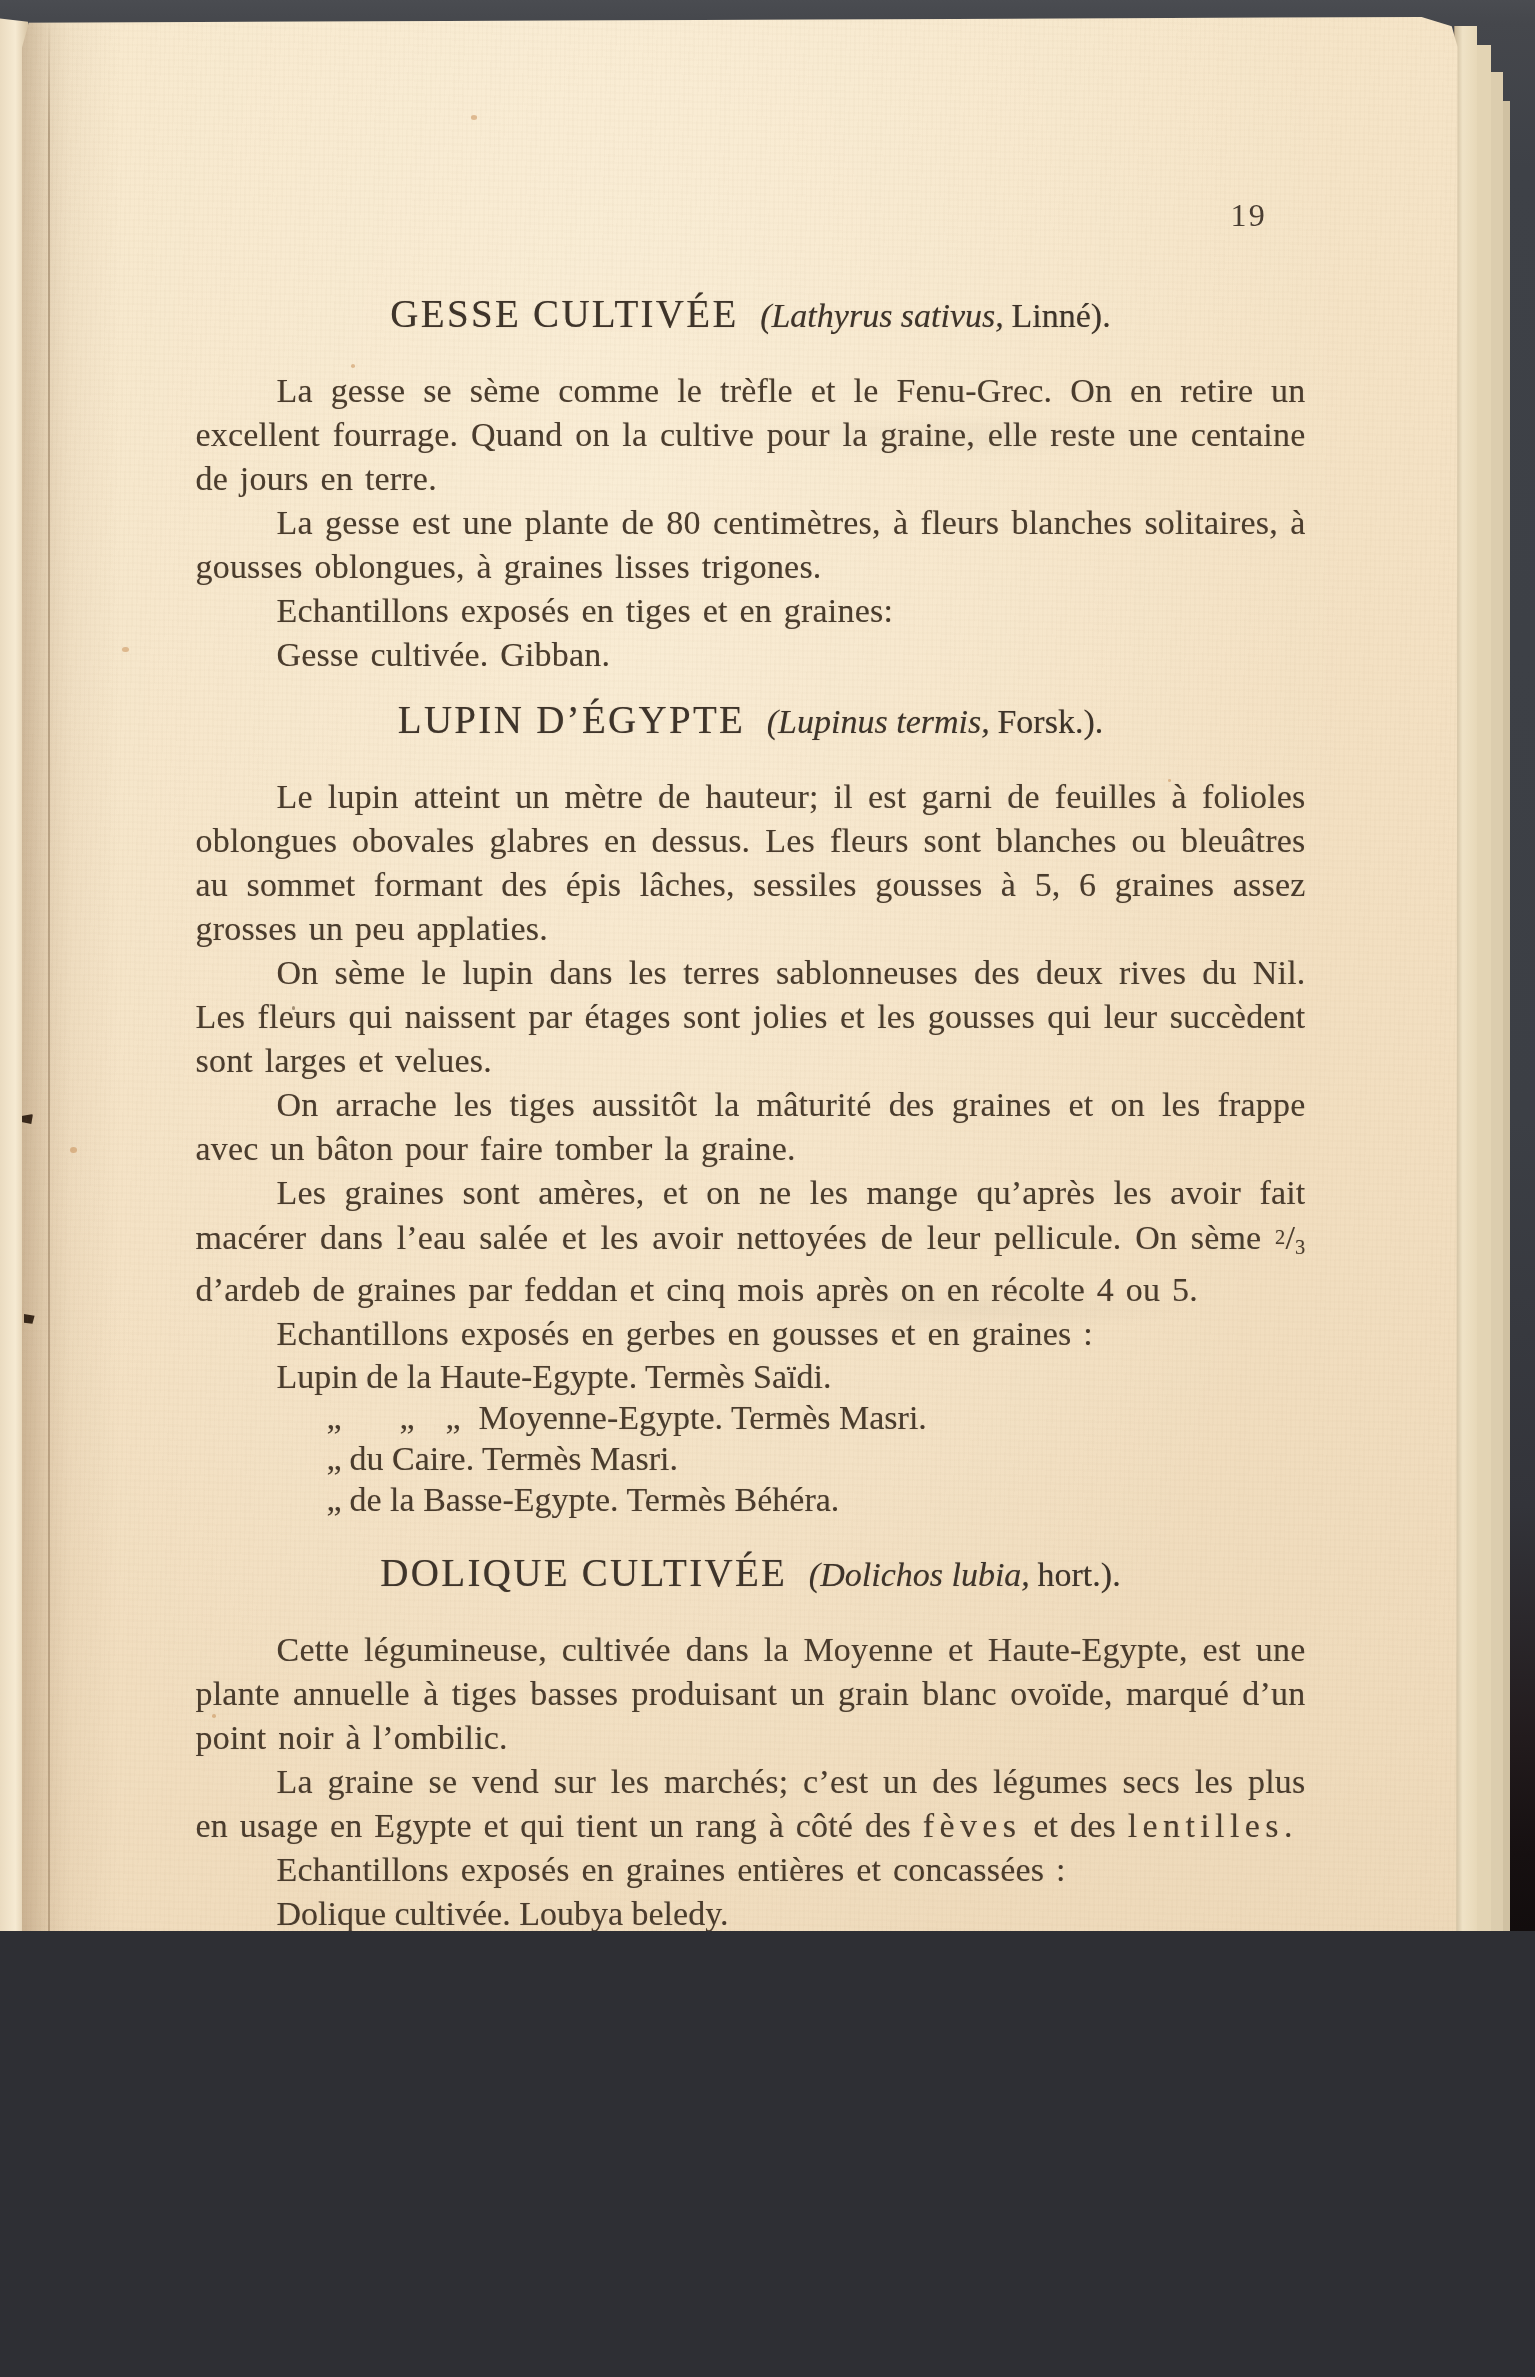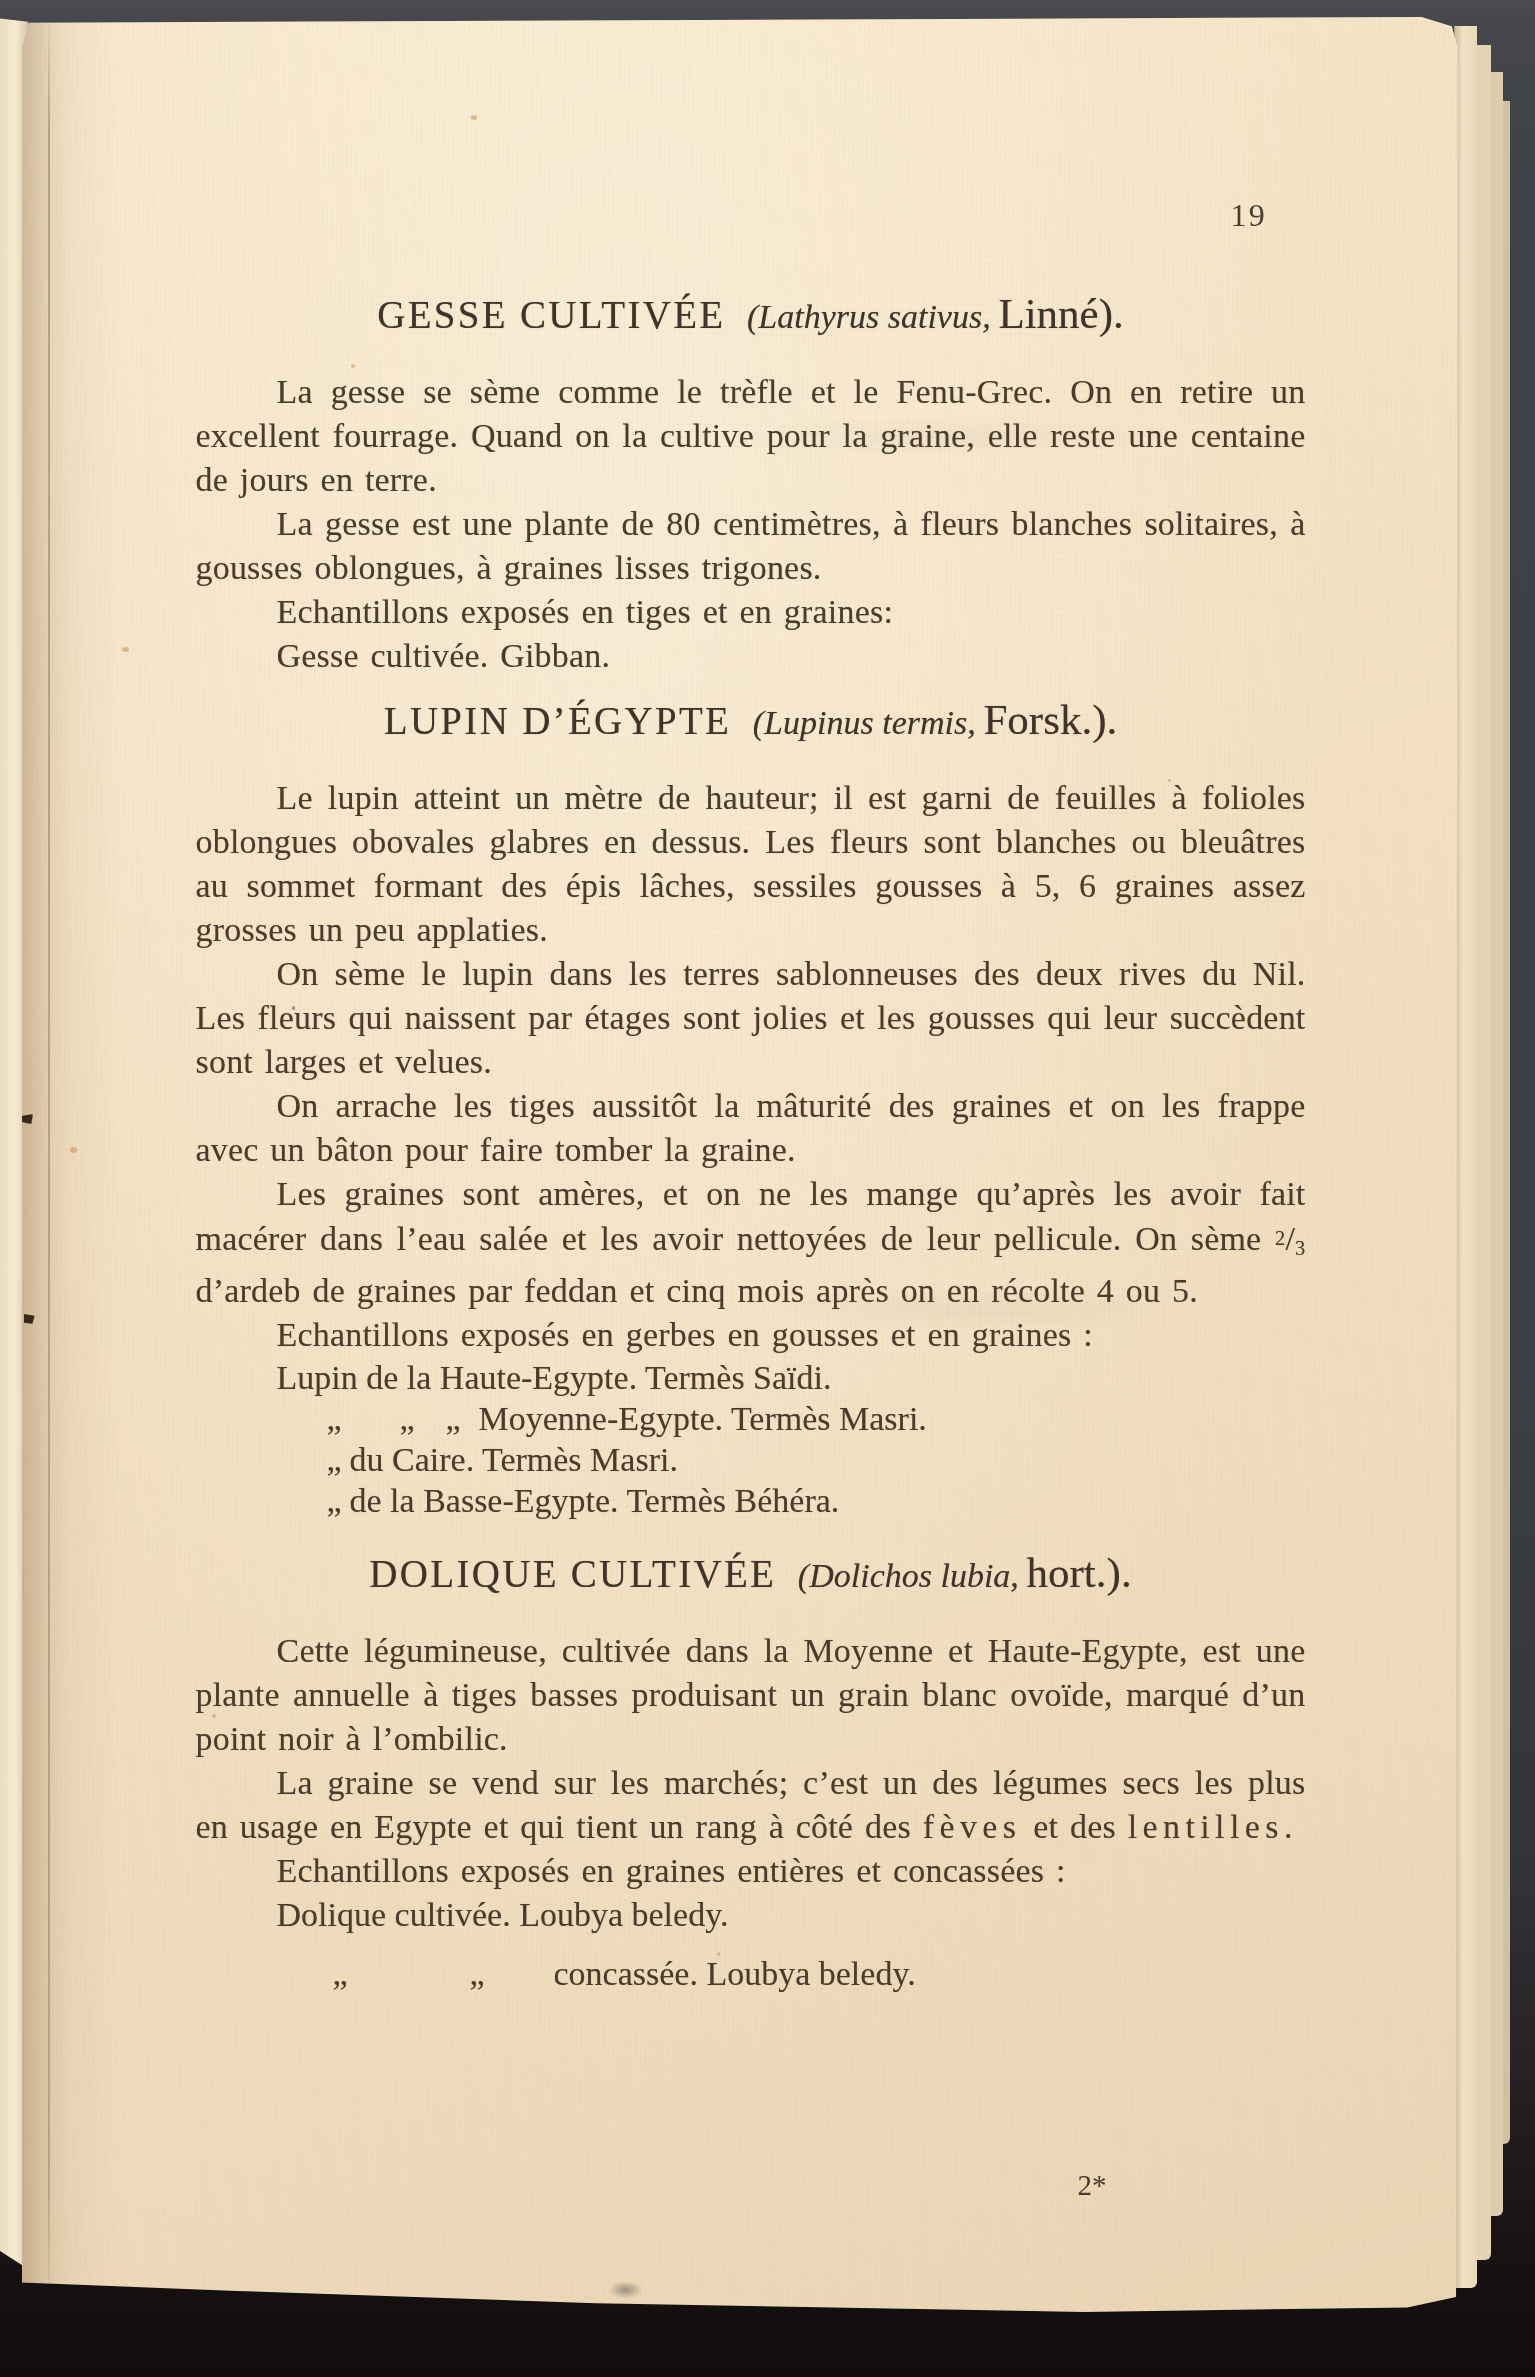--- a/index.html
+++ b/index.html
@@ -1,16 +1,16 @@
 <!DOCTYPE html>
 <html style="font-size:12.3px"><head>
 <meta charset="utf-8">
 <style>
   html,body{margin:0;padding:0;background:#2e2f34;}
-  .scene{position:relative;width:1536px;height:2377px;overflow:hidden;
+  .scene{position:relative;width:1536px;height:1931px;overflow:hidden;
     background:linear-gradient(180deg,#4a4c51 0px,#45474c 23px,#3e4147 169px,#3c3f45 58%,#33343a 78%,#221b1d 90%,#161011 96%,#120d0d 100%);
     font-family:"Liberation Serif","DejaVu Serif",serif;}
   
   .stack{position:absolute;border-radius:0 0 6.1px 2.3px;}
   .stack1{left:1454px;top:26px;width:21.5px;height:2262px;background:linear-gradient(to right,#cdbc9d,#efe2c6 35%,#e7d8b8);border-left:1.5px solid #a5937a;}
   .stack2{left:1474px;top:45px;width:16px;height:2215px;background:#e3d4b4;border-left:1.5px solid #b3a284;}
   .stack3{left:1489px;top:72px;width:13px;height:2144px;background:#dccdae;border-left:1.5px solid #a89878;}
   .stack4{left:1501px;top:101px;width:8.4px;height:2043px;background:#d0c1a2;border-left:0.8px solid #9c8c6e;}
   
   .left-page{position:absolute;left:0;top:18.4px;width:28px;height:2262px;
@@ -40,21 +40,21 @@
   .ghost{position:absolute;width:430px;height:41px;border-radius:20px;
     background:radial-gradient(ellipse,rgba(128,118,98,0.07),rgba(128,118,98,0) 75%);}
   
   .pageno{position:absolute;left:1209px;top:180px;font-size:32px;letter-spacing:2.3px;color:#4a3e33;}
   .sec{position:absolute;left:174px;width:1110px;}
   .sec1{top:277px;} .sec2{top:683px;} .sec3{top:1536px;}
   .heading{margin:0 0 28px 0;text-align:center;font-weight:normal;line-height:40px;color:#3e342a;
     text-shadow:0 0 0.8px rgba(62,50,40,0.5);}
   .hname{font-size:39px;letter-spacing:2.3px;}
   .hlatin{font-style:italic;font-size:34px;margin-left:17px;}
-  .hauth{font-size:43px;margin-left:3.1px;}
+  .hauth{font-size:34px;margin-left:3.1px;}
   p.body{margin:0;font-size:34px;line-height:44px;text-align:justify;text-indent:81px;
     word-spacing:3.1px;letter-spacing:0.2px;color:#4a3c2d;text-shadow:0 0 0.8px rgba(74,60,45,0.35);}
   p.plain{text-align:left;}
   .sp{letter-spacing:5.4px;}
   .frac sup{font-size:60%;vertical-align:4.6px;} .frac sub{font-size:60%;vertical-align:-4.6px;}
   .samples{margin:0;font-size:34px;color:#4a3c2d;text-shadow:0 0 0.8px rgba(74,60,45,0.35);}
   .s2samples .srow{line-height:41px;} .s3samples .srow{line-height:44px;}
   .srow.first{padding-left:81px;}
   .ditto{display:inline-block;width:23px;}
   .mt8{margin-top:6.1px;font-family:Liberation Serif, serif;} .mt6{margin-top:4.6px;} .mt20{margin-top:15.4px;}

